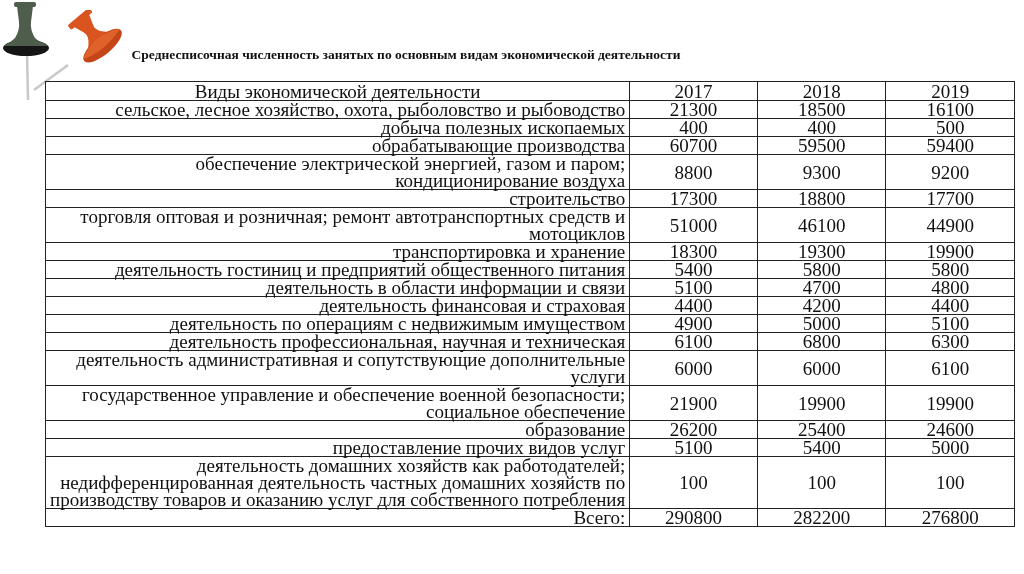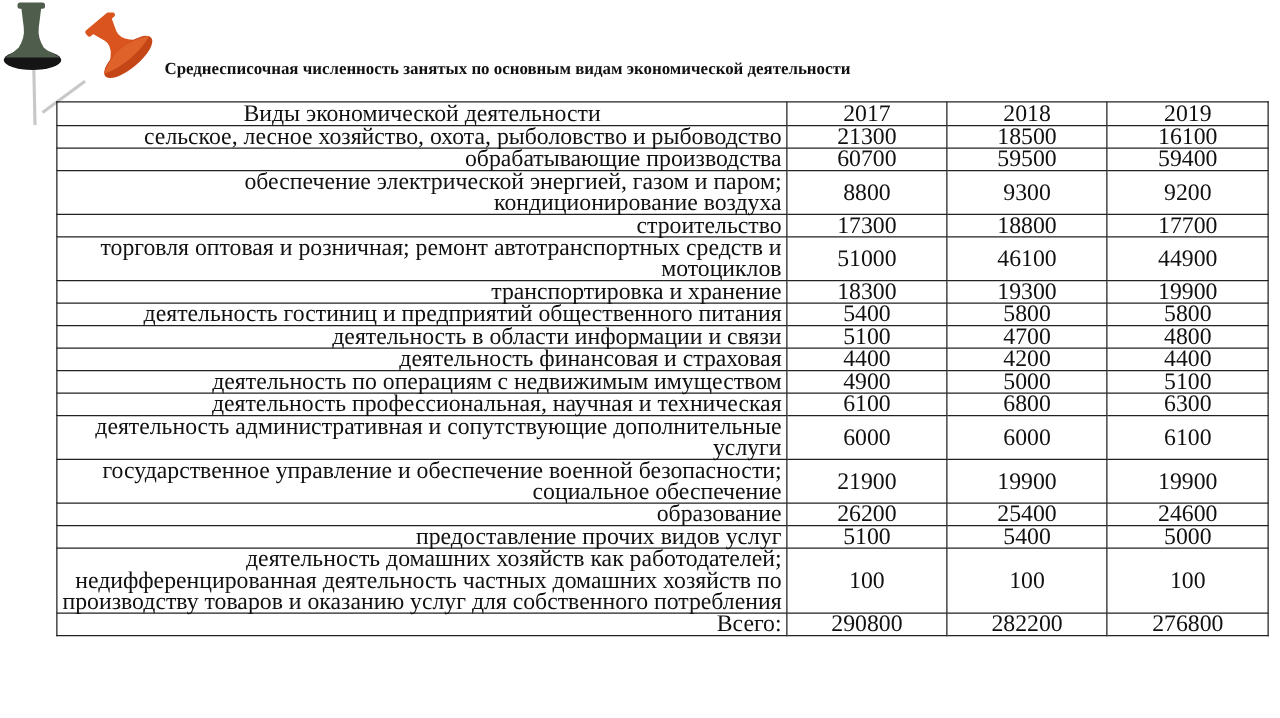--- a/index.html
+++ b/index.html
@@ -62,20 +62,26 @@
       <th>2018</th>
       <th>2019</th>
     </tr>
   </thead>
   <tbody>
     <tr class="r1">
         <td class="name">сельское, лесное хозяйство, охота, рыболовство и рыбоводство</td>
         <td class="num">21300</td>
         <td class="num">18500</td>
         <td class="num">16100</td>
+      </tr>
+    <tr class="r1">
+        <td class="name">добыча полезных ископаемых</td>
+        <td class="num">400</td>
+        <td class="num">400</td>
+        <td class="num">500</td>
       </tr>
     <tr class="r1">
         <td class="name">обрабатывающие производства</td>
         <td class="num">60700</td>
         <td class="num">59500</td>
         <td class="num">59400</td>
       </tr>
     <tr class="r1">
         <td class="name">обеспечение электрической энергией, газом и паром; кондиционирование воздуха</td>
         <td class="num">8800</td>

